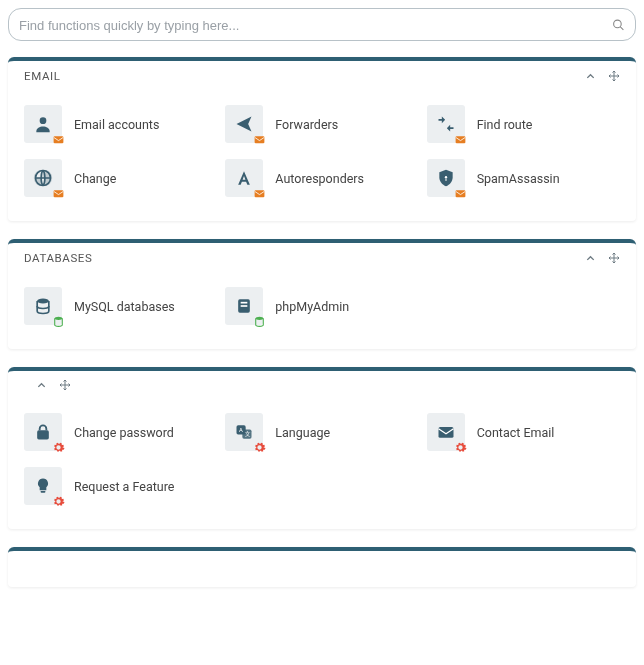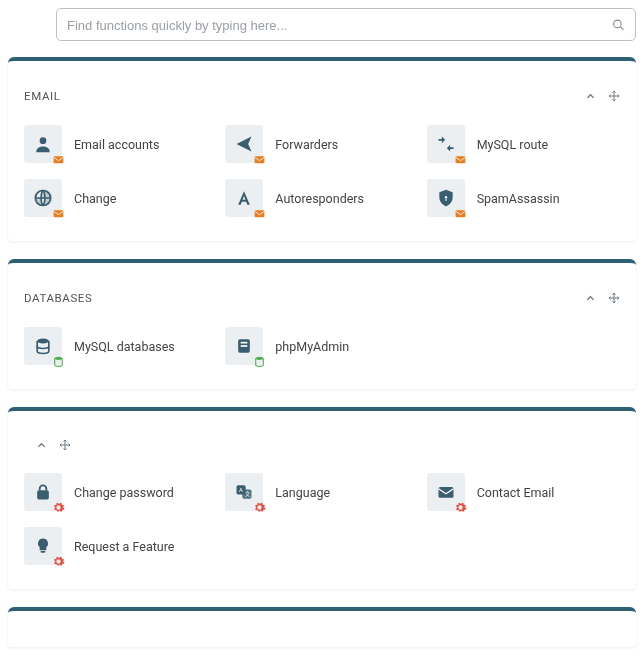--- a/index.html
+++ b/index.html
@@ -1,22 +1,22 @@
 <!DOCTYPE html>
 <html><head>
 <meta charset="utf-8">
 <style>
   *{box-sizing:border-box;margin:0;padding:0;}
   body{font-family:-apple-system,BlinkMacSystemFont,"Segoe UI",Roboto,Arial,sans-serif;background:#fff;width:644px;padding:8px;}
-  .search-wrap{border:1px solid #b8c2c8;border-radius:5px;padding:6px 34px 6px 10px;position:relative;margin-bottom:16px;margin-left:48px;}
+  .search-wrap{border:1px solid #b8c2c8;border-radius:13px;padding:6px 34px 6px 10px;position:relative;margin-bottom:16px;}
   .search-input{border:none;outline:none;width:100%;font-size:13px;color:#333;background:transparent;}
   .search-input::placeholder{color:#9aa0a6;}
   .search-icon{position:absolute;right:10px;top:50%;transform:translateY(-50%);color:#888;}
   .panel{border-top:4px solid #2e5f73;border-radius:6px 6px 4px 4px;background:#fff;box-shadow:0 1px 3px rgba(0,0,0,.08);margin-bottom:18px;overflow:hidden;}
-  .panel-header{display:flex;align-items:center;padding:28px 16px 10px;}
+  .panel-header{display:flex;align-items:center;padding:8px 16px 10px;}
   .panel-title{font-size:11.5px;letter-spacing:.6px;color:#555;text-transform:uppercase;flex:1;}
   .hdr-icon{color:#6d7a82;margin-left:12px;cursor:pointer;}
   .panel-body{padding:4px 12px 16px;}
   .grid{display:flex;flex-wrap:wrap;}
   .item{display:flex;align-items:center;width:33.33%;padding:8px 4px;cursor:pointer;text-align:center;}
   .icon-box{width:38px;height:38px;background:#eceff1;border-radius:3px;position:relative;display:flex;align-items:center;justify-content:center;flex:0 0 38px;}
   .icon-main{color:#3a5e70;}
   .badge{position:absolute;right:-3px;bottom:-3px;width:14px;height:14px;display:flex;align-items:center;justify-content:center;}
   .badge.env{color:#e67e22;}
   .badge.db{color:#4caf50;}
@@ -94,21 +94,21 @@
                   <path d="M7 3l4 4-4 4V8H3V6h4zM17 13l-4 4 4 4v-3h4v-2h-4z"></path>
                 </svg>
               </span>
               <span class="badge env">
                 <svg width="13" height="13" viewBox="0 0 24 24" fill="currentColor">
                   <rect x="3" y="6" width="18" height="13" rx="2"></rect>
                   <path d="M3 8l9 6 9-6" fill="none" stroke="#fff" stroke-width="1.5"></path>
                 </svg>
               </span>
             </div>
-            <span class="item-label">MySQL route</span>
+            <span class="item-label">Find route</span>
           </div>
           <div class="item">
             <div class="icon-box">
               <span class="icon-main">
                 <svg width="20" height="20" viewBox="0 0 24 24" fill="currentColor">
                   <path d="M11 2a10 10 0 000 20zM13 2a10 10 0 010 20zM12 2a10 10 0 0110 10H2A10 10 0 0112 2z" opacity=".25"></path>
                   <circle cx="12" cy="12" r="9" fill="none" stroke="currentColor" stroke-width="2"></circle>
                   <path d="M3 12h18M12 3c3 3 3 15 0 18M12 3c-3 3-3 15 0 18" fill="none" stroke="currentColor" stroke-width="2"></path>
                 </svg>
               </span>

